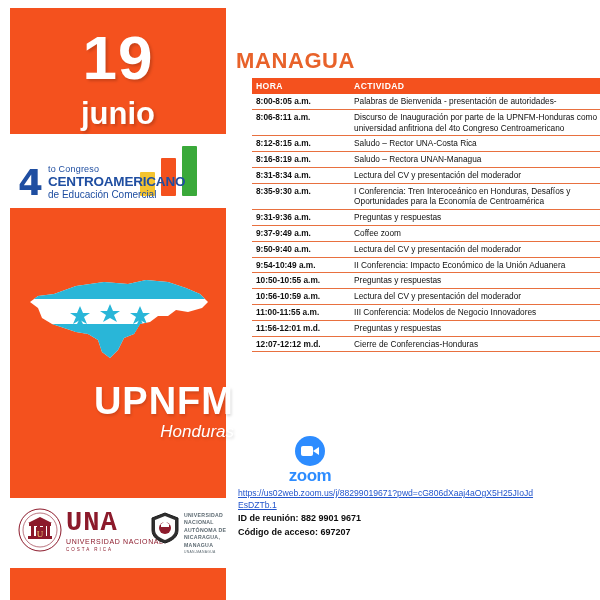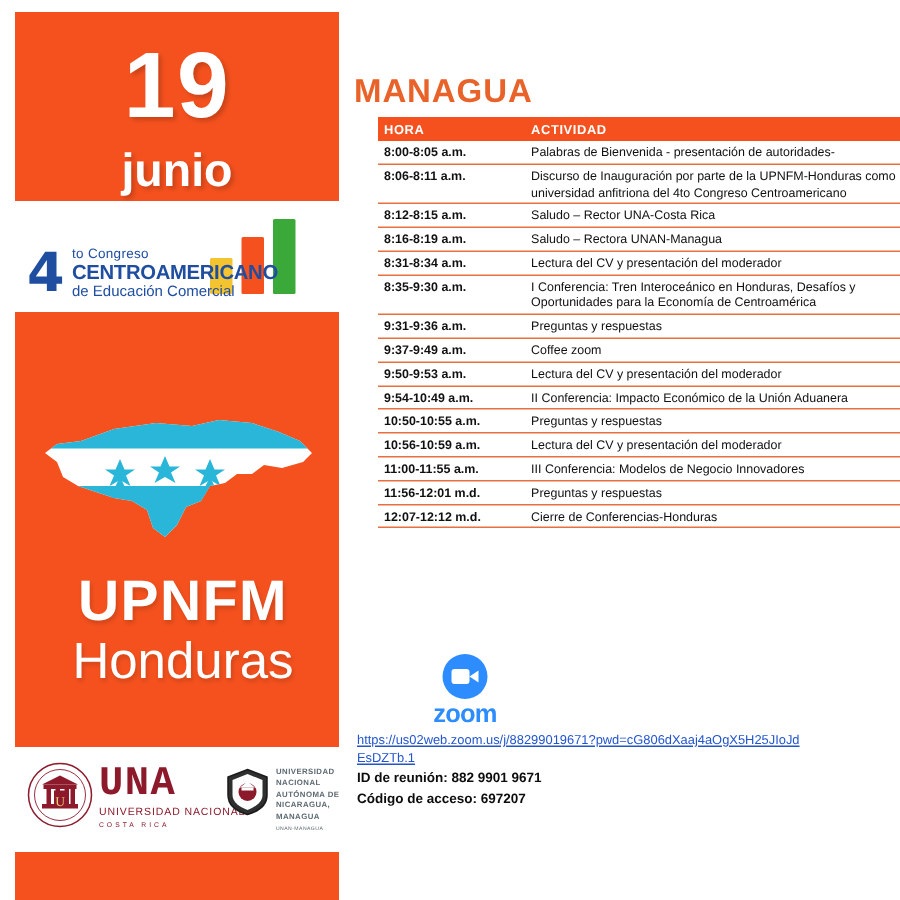--- a/index.html
+++ b/index.html
@@ -49,25 +49,25 @@
   }
   .cl-txt{position:absolute;left:32px;bottom:2px;color:#1f4ea1;}
   .cl-l1{font-size:9px;letter-spacing:.2px;line-height:1.05;}
   .cl-l2{font-size:13.5px;font-weight:bold;line-height:1.05;letter-spacing:-.2px;}
   .cl-l3{font-size:10px;line-height:1.1;}
 
   
   .map-wrap{position:absolute;left:18px;top:272px;width:200px;height:96px;}
 
   .upnfm{
-    position:absolute;left:10px;top:382px;width:224px;text-align:center;color:#fff;
+    position:absolute;left:10px;top:382px;width:224px;text-align:right;color:#fff;
   }
   .upnfm-main{font-size:38px;font-weight:bold;letter-spacing:1px;line-height:1;
     text-shadow:1px 2px 3px rgba(0,0,0,.15);}
-  .upnfm-sub{font-size:34px;line-height:1.15;margin-top:2px;
+  .upnfm-sub{font-size:17px;font-style:italic;line-height:1.15;margin-top:2px;
     text-shadow:1px 2px 3px rgba(0,0,0,.15);}
 
   
   .uni-strip{position:absolute;left:10px;top:504px;width:216px;height:56px;}
   .una-seal{position:absolute;left:8px;top:4px;width:44px;height:44px;}
   .una-text{position:absolute;left:56px;top:6px;color:#8c1a2b;}
   .una-big{font-size:27px;font-weight:bold;letter-spacing:1px;line-height:1;
     font-family:Liberation Mono, monospace;}
   .una-sub{font-size:7px;letter-spacing:.6px;line-height:1.2;margin-top:1px;}
   .una-sub2{font-size:4.5px;letter-spacing:2px;margin-top:1px;}
@@ -257,21 +257,21 @@
           </tr>
           <tr>
             <td class="col-hora">9:31-9:36 a.m.</td>
             <td class="col-act">Preguntas y respuestas</td>
           </tr>
           <tr>
             <td class="col-hora">9:37-9:49 a.m.</td>
             <td class="col-act">Coffee zoom</td>
           </tr>
           <tr>
-            <td class="col-hora">9:50-9:53 a.m.</td>
+            <td class="col-hora">9:50-9:40 a.m.</td>
             <td class="col-act">Lectura del CV y presentación del moderador</td>
           </tr>
           <tr>
             <td class="col-hora">9:54-10:49 a.m.</td>
             <td class="col-act">II Conferencia:  Impacto Económico de la Unión Aduanera</td>
           </tr>
           <tr>
             <td class="col-hora">10:50-10:55 a.m.</td>
             <td class="col-act">Preguntas y respuestas</td>
           </tr>

